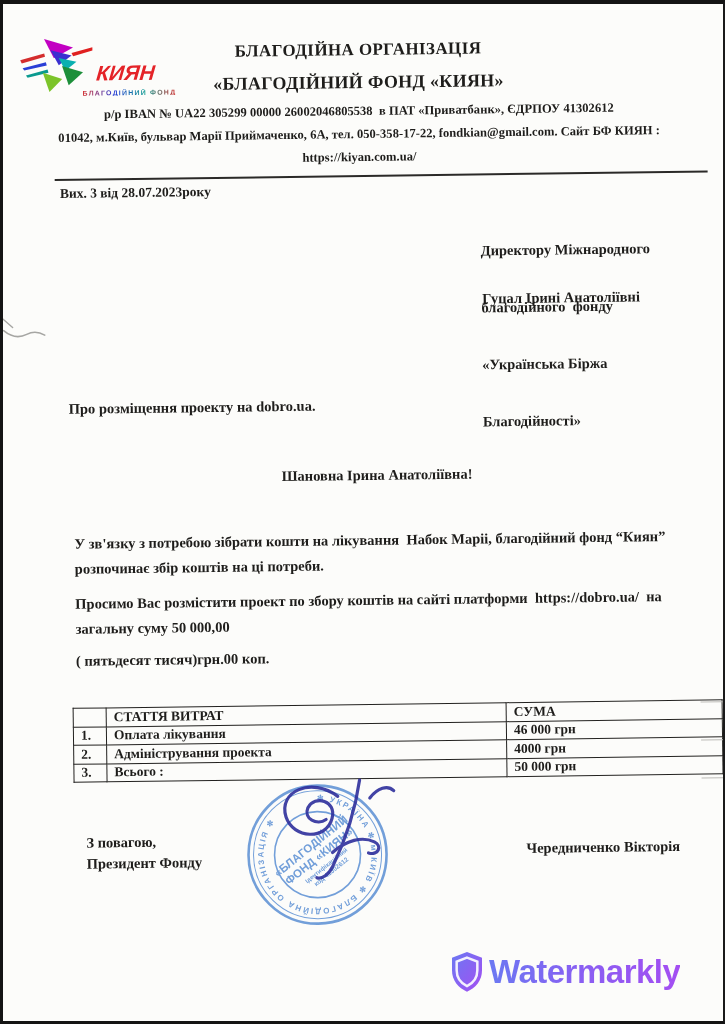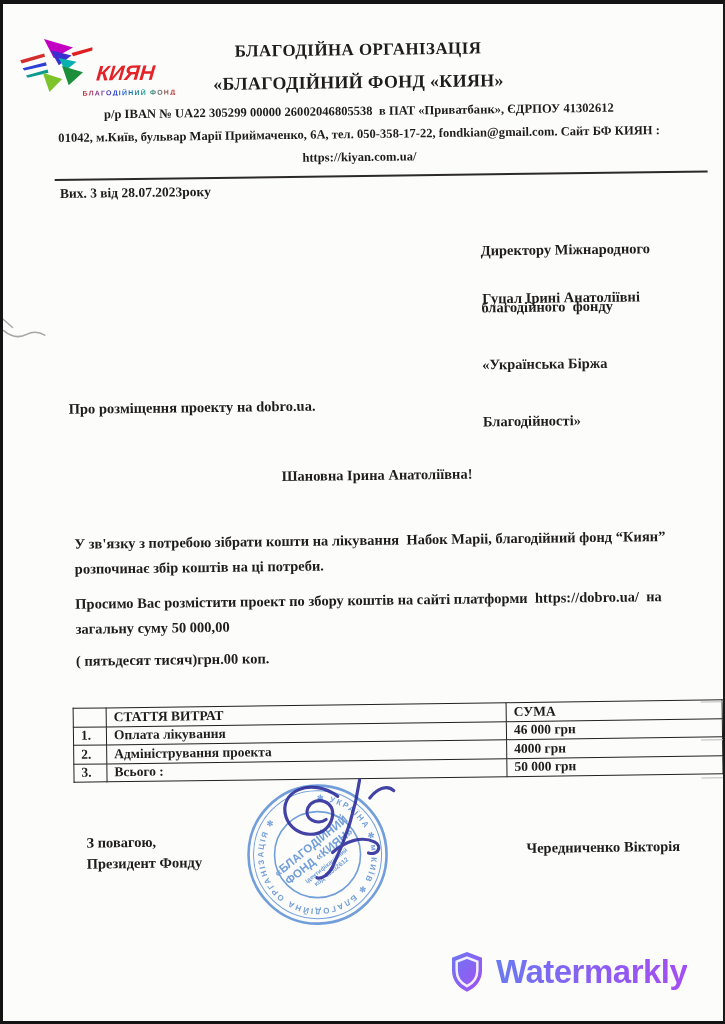--- a/index.html
+++ b/index.html
@@ -54,21 +54,21 @@
   table.costs .c-item{width:392px;}
   table.costs .c-sum{width:208px;}
   .scan-line{position:absolute;height:1px;background:#bdbcb8;}
   
   .stamp{left:234px;top:775px;width:150px;height:150px;opacity:.85;}
   .signature{left:252px;top:770px;width:140px;height:125px;opacity:.9;}
   .signoff{left:78px;top:825px;font-size:14.5px;line-height:21px;}
   .sig-name{left:518px;top:838px;font-size:14.5px;}
   .margin-mark{left:0;top:300px;width:48px;height:42px;}
   
-  .watermark{position:absolute;left:444px;top:946px;display:flex;align-items:center;gap:9px;
+  .watermark{position:absolute;left:444px;top:946px;display:flex;align-items:center;gap:2px;
     font-family:"Liberation Sans","DejaVu Sans",sans-serif;}
   .watermark .wm-text{font-size:33px;font-weight:bold;letter-spacing:-.5px;
     background:linear-gradient(90deg,#6b79f2,#8a5ef2,#a44ef2);
     -webkit-background-clip:text;background-clip:text;color:transparent;}
 </style>
 </head>
 <body>
 
 <div class="page">
   <div class="letter">

